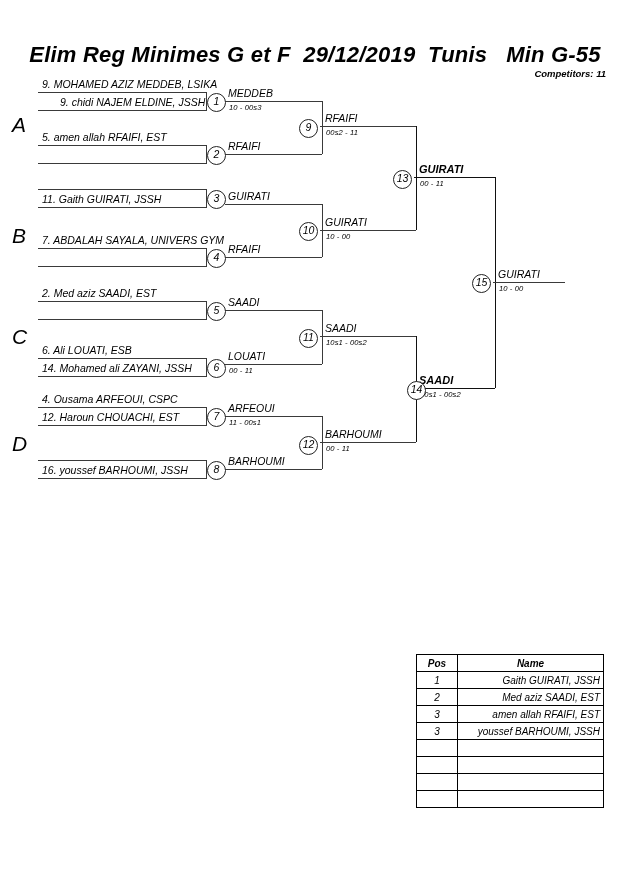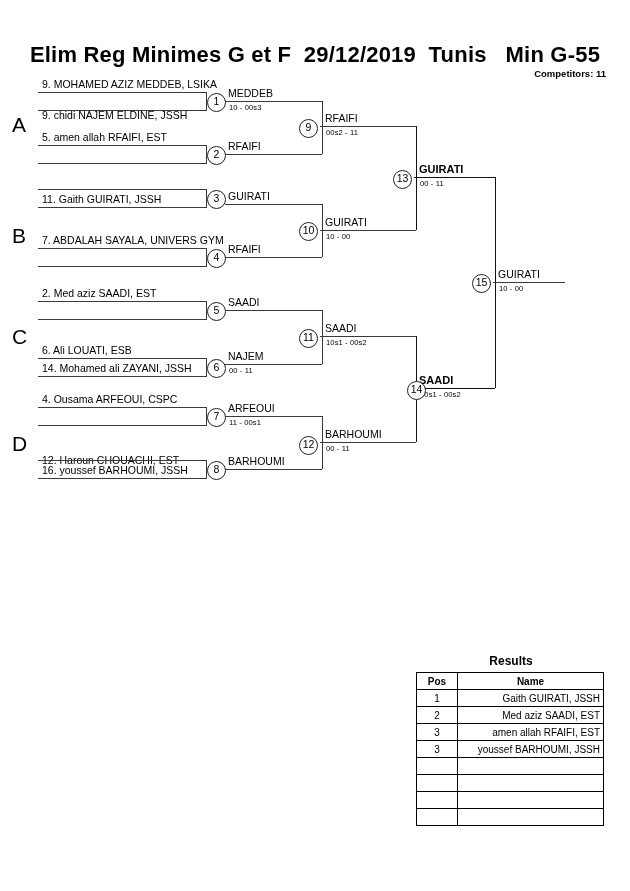--- a/index.html
+++ b/index.html
@@ -1,20 +1,20 @@
 <!DOCTYPE html>
 <html><head>
 <meta charset="utf-8">
 <style>
   html,body{margin:0;padding:0;background:#fff;}
   body{width:630px;height:891px;position:relative;
        font-family:"Liberation Sans","DejaVu Sans",sans-serif;color:#000;
        -webkit-font-smoothing:antialiased;}
 
-  #page{position:relative;width:628px;height:891px;overflow:hidden;}
+  #page{position:relative;width:628px;height:891px;overflow:hidden;font-style:italic;}
 
   .abs{position:absolute;}
 
   
   #title{left:0;top:42px;width:630px;text-align:center;
          font-size:22px;font-weight:bold;letter-spacing:0.2px;white-space:pre;}
   #competitors{right:22px;top:68px;font-size:9.5px;font-weight:bold;}
 
   
   .hl{position:absolute;height:0;border-top:1.6px solid #3a3a3a;}
@@ -49,21 +49,21 @@
   <div class="abs" id="title">Elim Reg Minimes G et F  29/12/2019  Tunis   Min G-55</div>
   <div class="abs" id="competitors">Competitors: 11</div>
 
   <div class="grpL" style="left:12px;top:113px;">A</div>
   <div class="grpL" style="left:12px;top:224px;">B</div>
   <div class="grpL" style="left:12px;top:325px;">C</div>
   <div class="grpL" style="left:12px;top:432px;">D</div>
 
   <div class="pname" style="left:42px;top:78px;">9. MOHAMED AZIZ MEDDEB, LSIKA</div>
   <div class="hl" style="left:38px;top:92px;width:168px;"></div>
-  <div class="pname" style="left:42px;top:96px;margin-top:13px;">9. chidi NAJEM ELDINE, JSSH</div>
+  <div class="pname" style="left:60px;top:96px;">9. chidi NAJEM ELDINE, JSSH</div>
   <div class="hl" style="left:38px;top:110px;width:168px;"></div>
 
   <div class="pname" style="left:42px;top:131px;">5. amen allah RFAIFI, EST</div>
   <div class="hl" style="left:38px;top:145px;width:168px;"></div>
   <div class="pname" style="left:42px;top:149px;"></div>
   <div class="hl" style="left:38px;top:163px;width:168px;"></div>
 
   <div class="pname" style="left:42px;top:175px;"></div>
   <div class="hl" style="left:38px;top:189px;width:168px;"></div>
   <div class="pname" style="left:42px;top:193px;">11. Gaith GUIRATI, JSSH</div>
@@ -79,21 +79,21 @@
   <div class="pname" style="left:42px;top:305px;"></div>
   <div class="hl" style="left:38px;top:319px;width:168px;"></div>
 
   <div class="pname" style="left:42px;top:344px;">6. Ali LOUATI, ESB</div>
   <div class="hl" style="left:38px;top:358px;width:168px;"></div>
   <div class="pname" style="left:42px;top:362px;">14. Mohamed ali ZAYANI, JSSH</div>
   <div class="hl" style="left:38px;top:376px;width:168px;"></div>
 
   <div class="pname" style="left:42px;top:393px;">4. Ousama ARFEOUI, CSPC</div>
   <div class="hl" style="left:38px;top:407px;width:168px;"></div>
-  <div class="pname" style="left:42px;top:411px;margin-top:43px;">12. Haroun CHOUACHI, EST</div>
+  <div class="pname" style="left:42px;top:411px;">12. Haroun CHOUACHI, EST</div>
   <div class="hl" style="left:38px;top:425px;width:168px;"></div>
 
   <div class="pname" style="left:42px;top:446px;"></div>
   <div class="hl" style="left:38px;top:460px;width:168px;"></div>
   <div class="pname" style="left:42px;top:464px;">16. youssef BARHOUMI, JSSH</div>
   <div class="hl" style="left:38px;top:478px;width:168px;"></div>
 
   <div class="vl" style="left:206px;top:92px;height:19px;"></div>
   <div class="vl" style="left:206px;top:145px;height:19px;"></div>
   <div class="vl" style="left:206px;top:189px;height:19px;"></div>
@@ -125,21 +125,21 @@
   <div class="hl" style="left:225px;top:204px;width:97px;"></div>
 
   <div class="wname" style="left:228px;top:243px;">RFAIFI</div>
   <div class="score" style="left:229px;top:259px;"></div>
   <div class="hl" style="left:225px;top:257px;width:97px;"></div>
 
   <div class="wname" style="left:228px;top:296px;">SAADI</div>
   <div class="score" style="left:229px;top:312px;"></div>
   <div class="hl" style="left:225px;top:310px;width:97px;"></div>
 
-  <div class="wname" style="left:228px;top:350px;">NAJEM</div>
+  <div class="wname" style="left:228px;top:350px;">LOUATI</div>
   <div class="score" style="left:229px;top:366px;">00 - 11</div>
   <div class="hl" style="left:225px;top:364px;width:97px;"></div>
 
   <div class="wname" style="left:228px;top:402px;">ARFEOUI</div>
   <div class="score" style="left:229px;top:418px;">11 - 00s1</div>
   <div class="hl" style="left:225px;top:416px;width:97px;"></div>
 
   <div class="wname" style="left:228px;top:455px;">BARHOUMI</div>
   <div class="score" style="left:229px;top:471px;"></div>
   <div class="hl" style="left:225px;top:469px;width:97px;"></div>
@@ -186,21 +186,20 @@
 
   <div class="vl dark" style="left:495px;top:177px;height:211px;"></div>
 
   <div class="circ" style="left:472px;top:274px;">15</div>
 
   <div class="wname" style="left:498px;top:268px;">GUIRATI</div>
   <div class="score" style="left:499px;top:284px;">10 - 00</div>
   <div class="hl" style="left:493px;top:282px;width:72px;"></div>
 
   <div id="results-wrap">
-    <div id="results-title">Results</div>
     <table class="res">
       <thead>
         <tr>
           <th class="pos">Pos</th>
           <th class="nm">Name</th>
         </tr>
       </thead>
       <tbody>
         <tr>
           <td class="pos">1</td>

